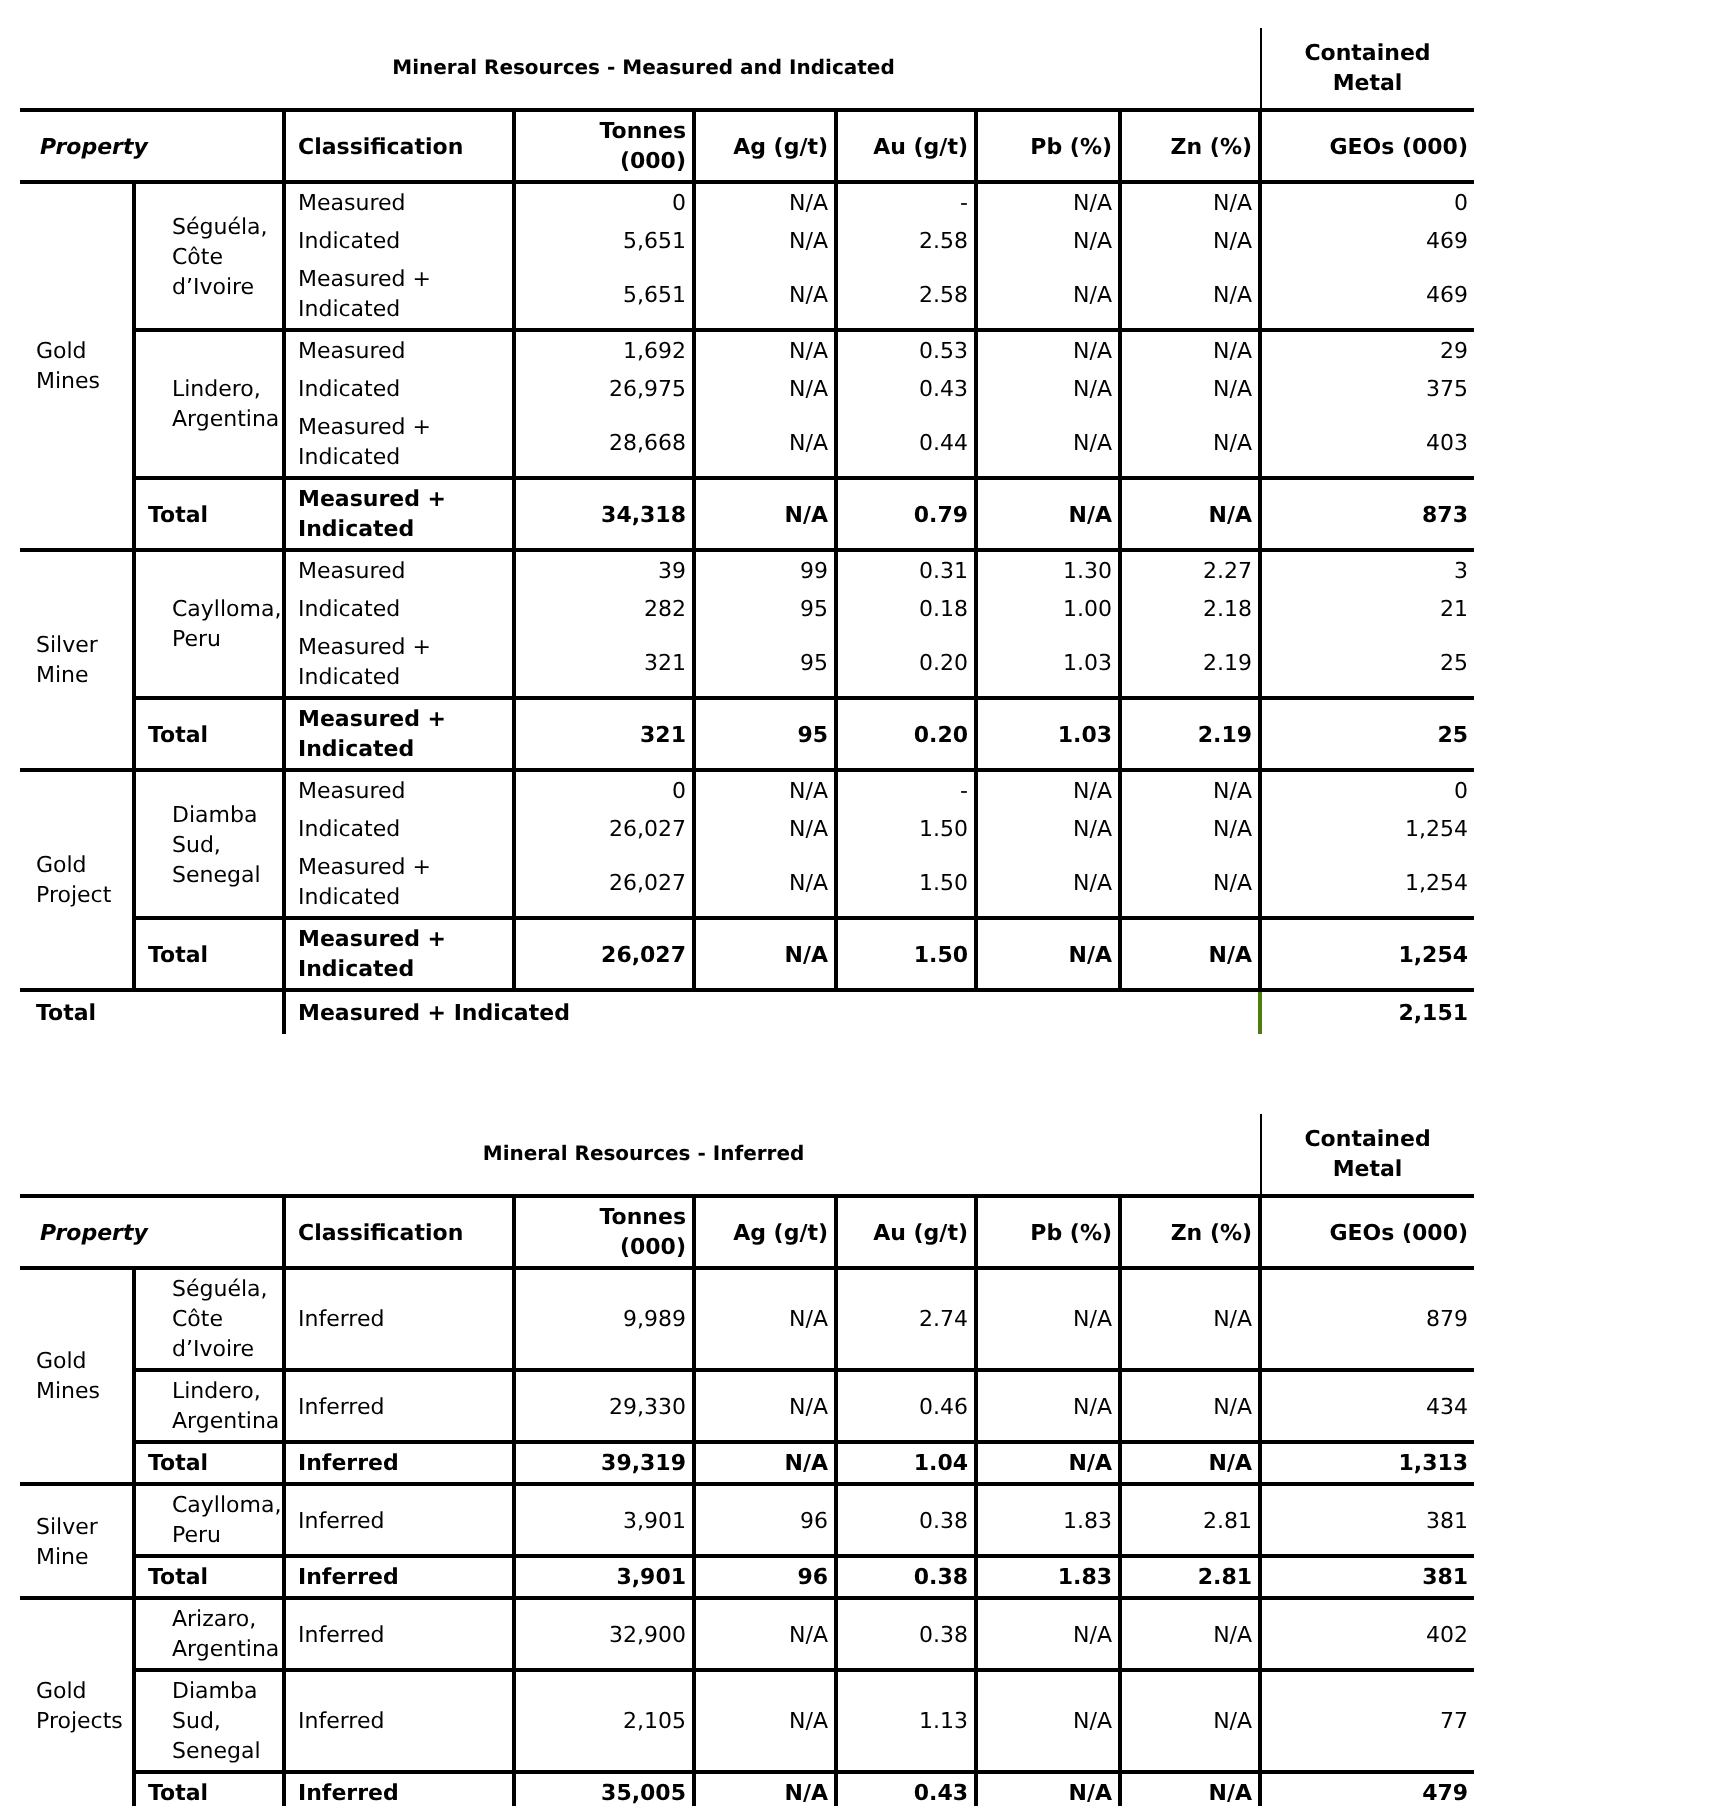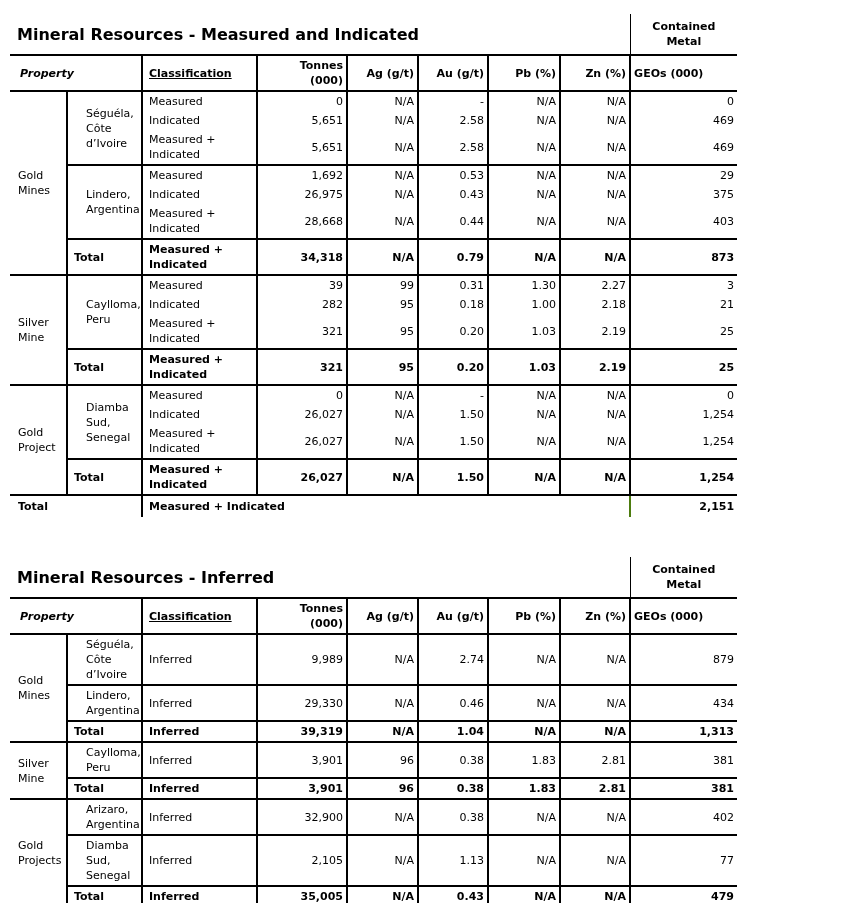--- a/index.html
+++ b/index.html
@@ -23,38 +23,38 @@
   td {
     padding: 2px 3px;
     vertical-align: middle;
     white-space: pre-line;
     line-height: 15px;
     overflow: hidden;
   }
 
   
   .title-row td { height: 41px; }
-  .title-cell { font-weight: bold; font-size: 16px; padding-left: 7px; }
+  .title-cell { font-weight: bold; font-size: 10px; padding-left: 7px; text-align: center; }
   .contained-cell {
     font-weight: bold; text-align: center;
     border-left: 1px solid #000;
   }
 
   
   .header-row td {
     height: 33px; font-weight: bold;
     border-top: 2px solid #000;
     border-bottom: 2px solid #000;
   }
   .hcell  { border-right: 2px solid #000; }
   .h-prop { padding-left: 10px; font-style: italic; }
-  .h-cls  { padding-left: 6px; text-decoration: underline; }
+  .h-cls  { padding-left: 6px; }
   .h-num  { text-align: right; }
   .h-ctr  { text-align: right; }
-  .h-geos { text-align: left; border-right: none; }
+  .h-geos { text-align: right; border-right: none; }
 
   
   .group-cell {
     border-right: 2px solid #000;
     border-bottom: 2px solid #000;
     padding-left: 8px;
   }
   .loc-cell {
     border-right: 2px solid #000;
     border-bottom: 2px solid #000;

